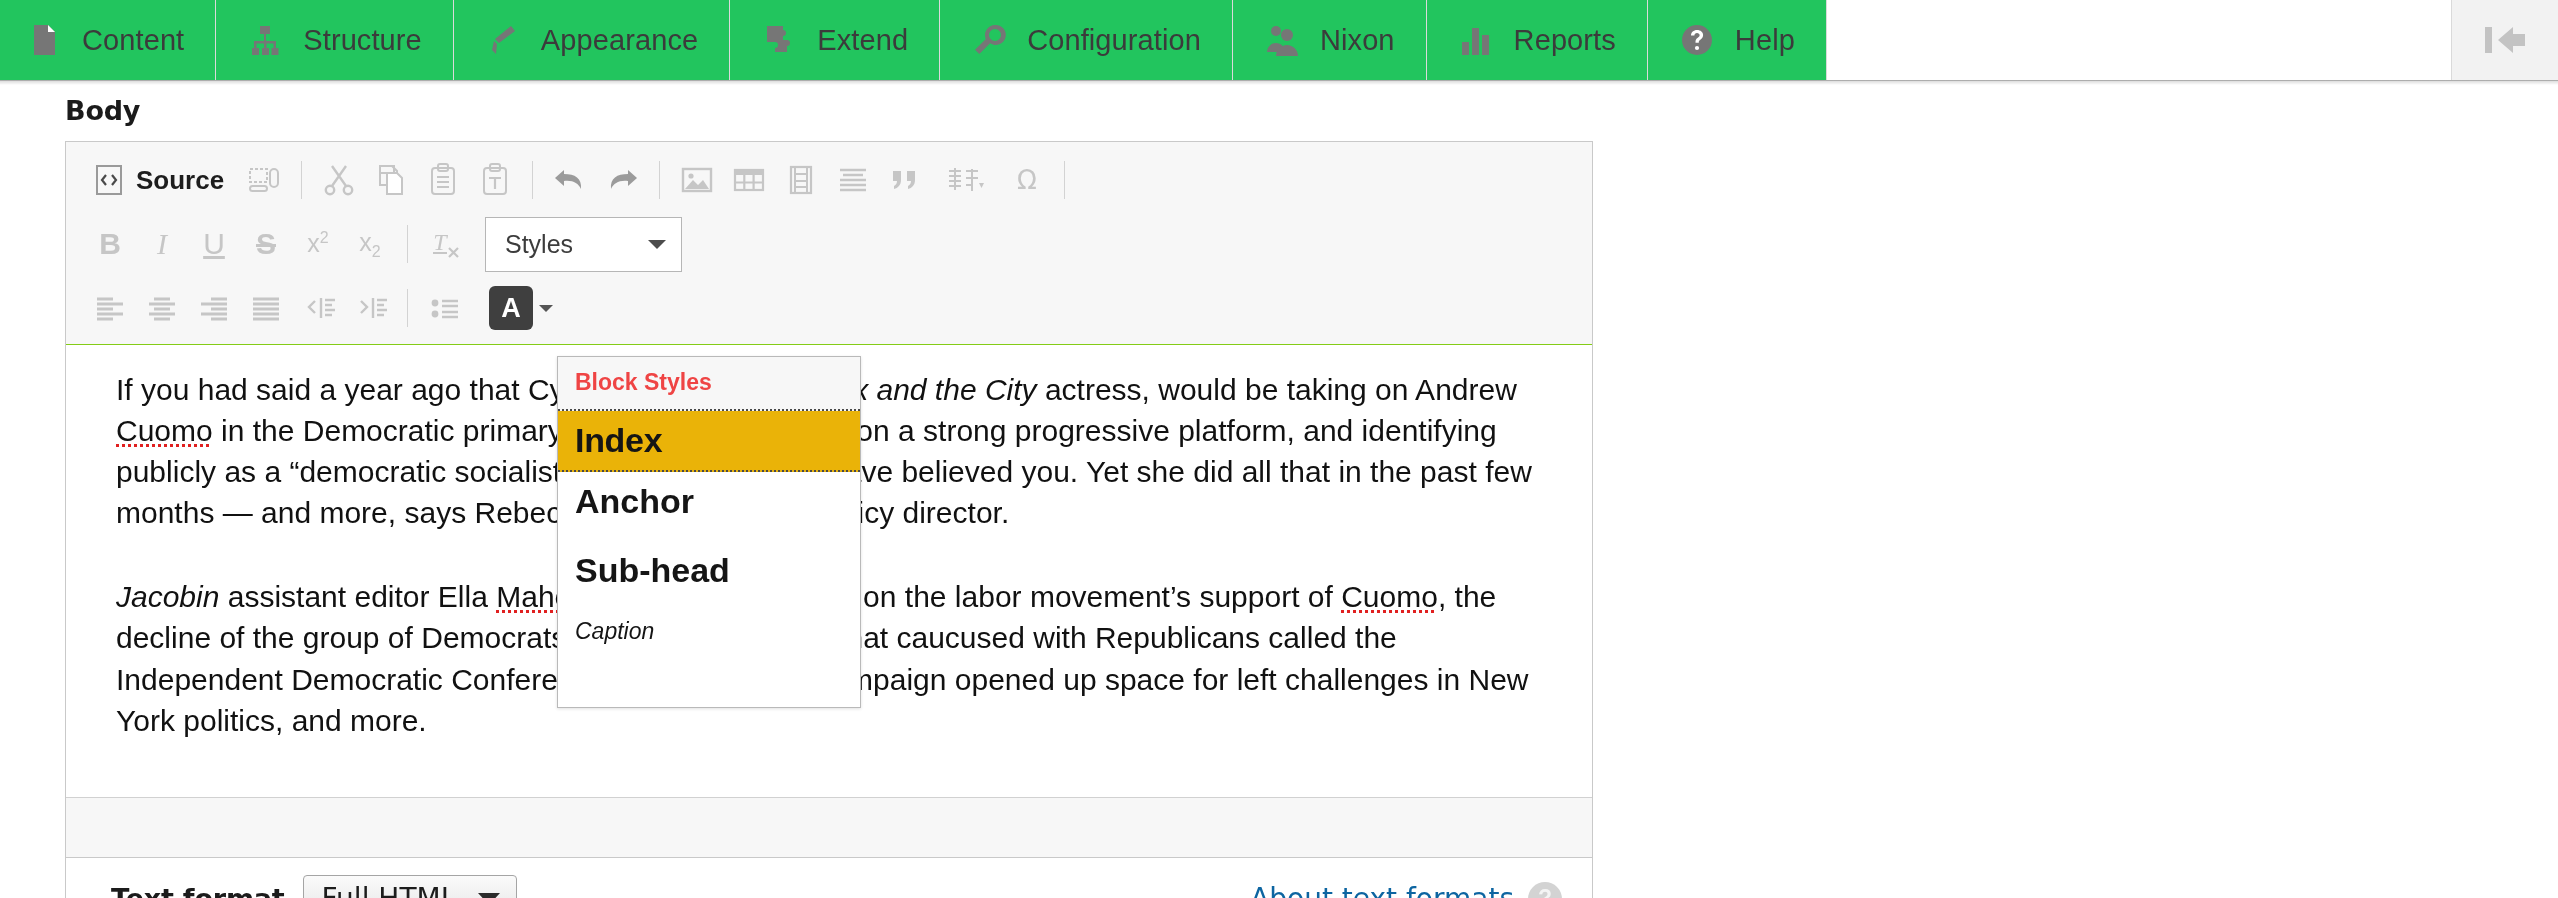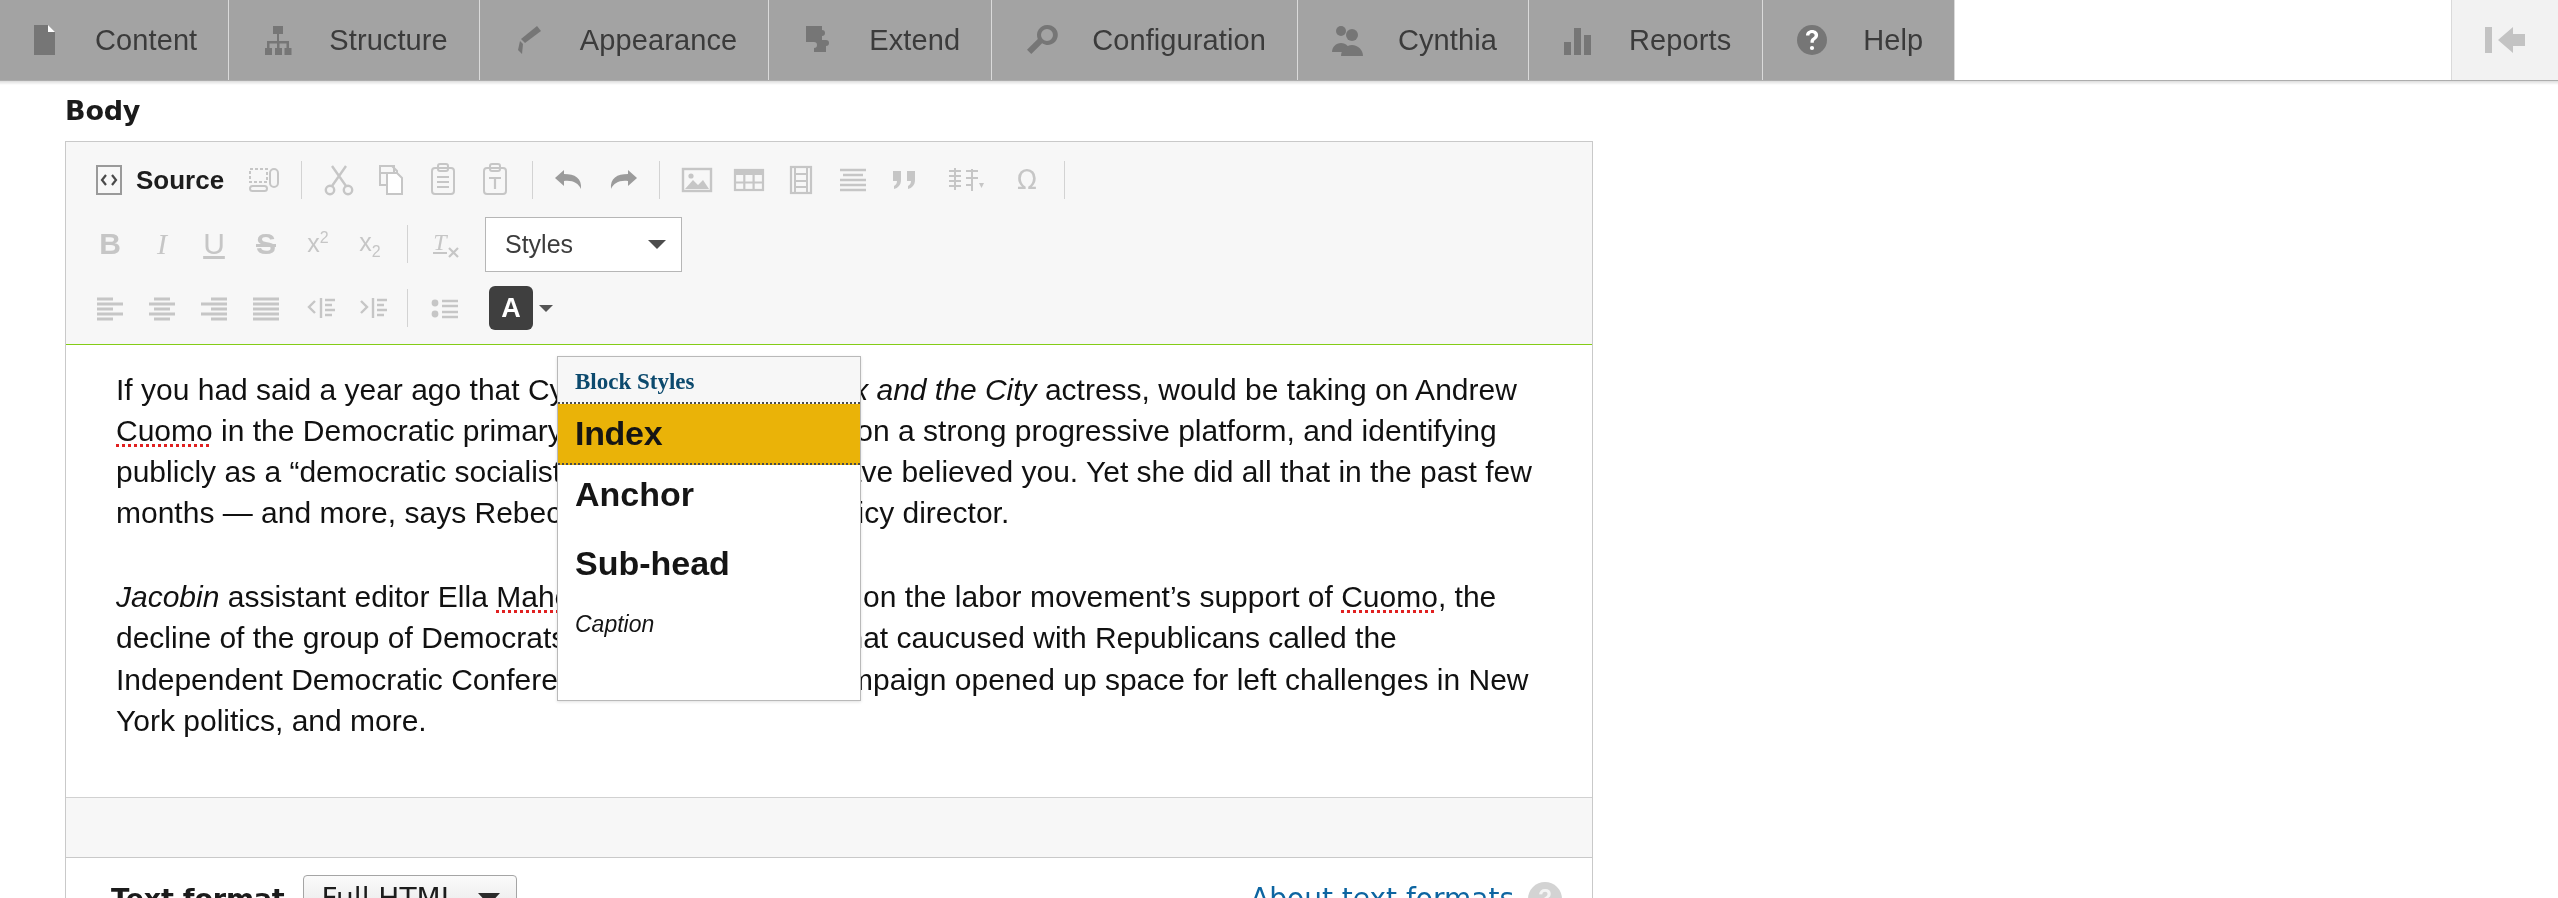--- a/index.html
+++ b/index.html
@@ -24,28 +24,28 @@
   #admin-toolbar::after {
     content: "";
     position: absolute;
     left: 0; right: 0; bottom: -5px;
     height: 5px;
     background: linear-gradient(to bottom, rgba(0,0,0,0.17), rgba(0,0,0,0));
   }
   .tb-item {
     display: flex;
     align-items: center;
-    gap: 33px;
+    gap: 20px;
     padding: 0 31px;
     border-right: 1px solid #dadada;
     color: #3b3b3b;
     font-size: 29px;
     letter-spacing: .1px;
     cursor: pointer;
-    background: #a3a3a3;
+    background: #22c55e;
     white-space: nowrap;
   }
   .tb-item:first-child { padding-left: 26px; }
   .tb-icon { width: 36px; height: 36px; display: block; flex: 0 0 36px; }
   .tb-icon svg { display: block; width: 36px; height: 36px; fill: #767676; }
   .tb-spacer { flex: 1 1 auto; background: #fff; border-right: 1px solid #dadada; }
   #toolbar-collapse {
     width: 106px;
     background: #f2f2f2;
     display: flex;
@@ -169,25 +169,25 @@
     left: 491px;
     top: 214px;
     width: 304px;
     background: #fff;
     border: 1px solid #b9b9b9;
     z-index: 80;
     box-shadow: 0 1px 3px rgba(0,0,0,0.12);
   }
   .sp-header {
     background: #f7f7f7;
-    padding: 12px 17px 7px 17px;
+    padding: 12px 17px 13px 17px;
     font-size: 23px;
     font-weight: bold;
-    color: #0c4a6e;
-    font-family: Liberation Serif, serif;
+    color: #ef4444;
+    font-family: Liberation Sans, sans-serif;
     border-bottom: 2px dotted #4a4a4a;
   }
   .sp-item {
     padding: 10px 17px;
     cursor: pointer;
     color: #151515;
   }
   .sp-item.selected {
     background: #eab308;
     border-bottom: 2px dotted #4a4a4a;
@@ -346,21 +346,21 @@
 
   <div class="tb-item">
     <span class="tb-icon">
       <svg viewBox="0 0 36 36">
           <circle cx="12" cy="9" r="5" fill="#767676"></circle>
           <path d="M3 30c0-5 4-9 9-9s9 4 9 9z" fill="#767676"></path>
           <circle cx="23" cy="13" r="6" fill="#767676"></circle>
           <path d="M12 34c0-6 5-11 11-11s11 5 11 11z" fill="#767676"></path>
         </svg>
     </span>
-    <span>Cynthia</span>
+    <span>Nixon</span>
   </div>
 
   <div class="tb-item">
     <span class="tb-icon">
       <svg viewBox="0 0 36 36">
           <rect x="4" y="20" width="7" height="13" fill="#767676"></rect>
           <rect x="14" y="6" width="7" height="27" fill="#767676"></rect>
           <rect x="24" y="13" width="7" height="20" fill="#767676"></rect>
         </svg>
     </span>

